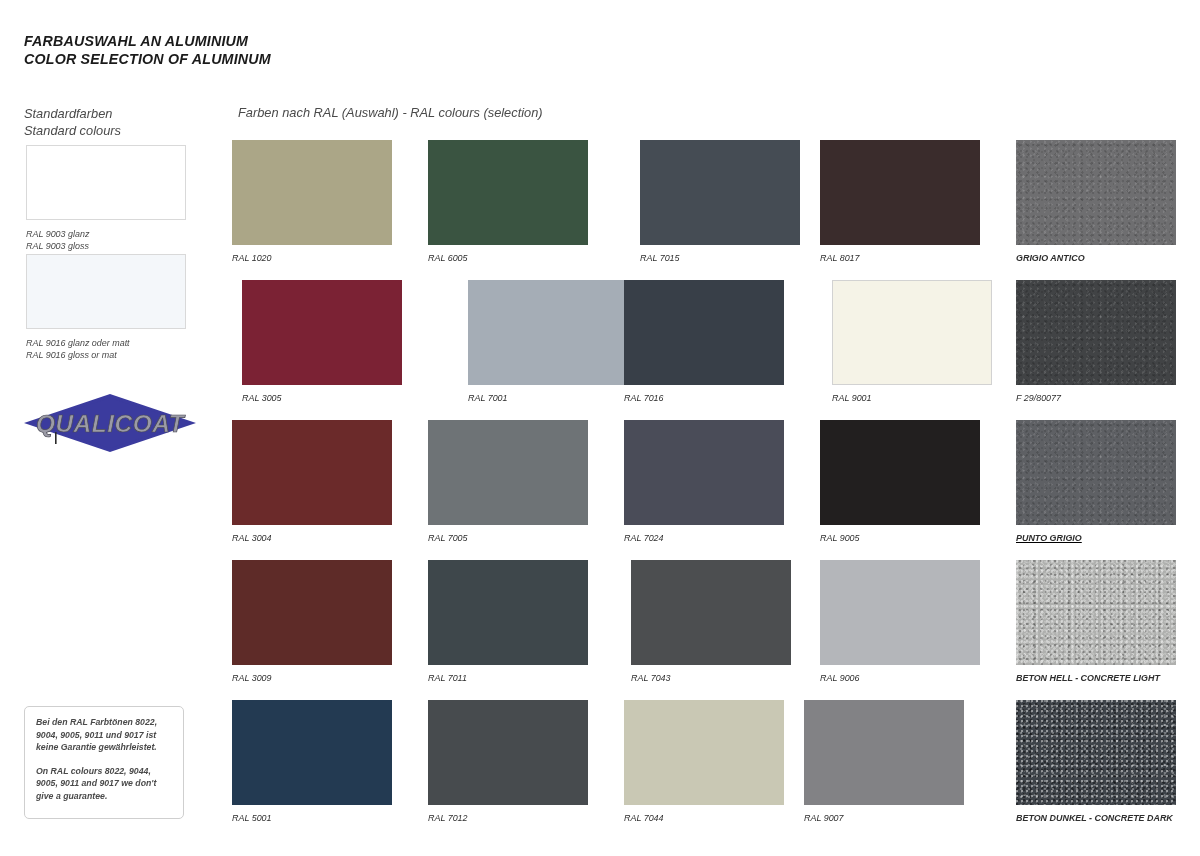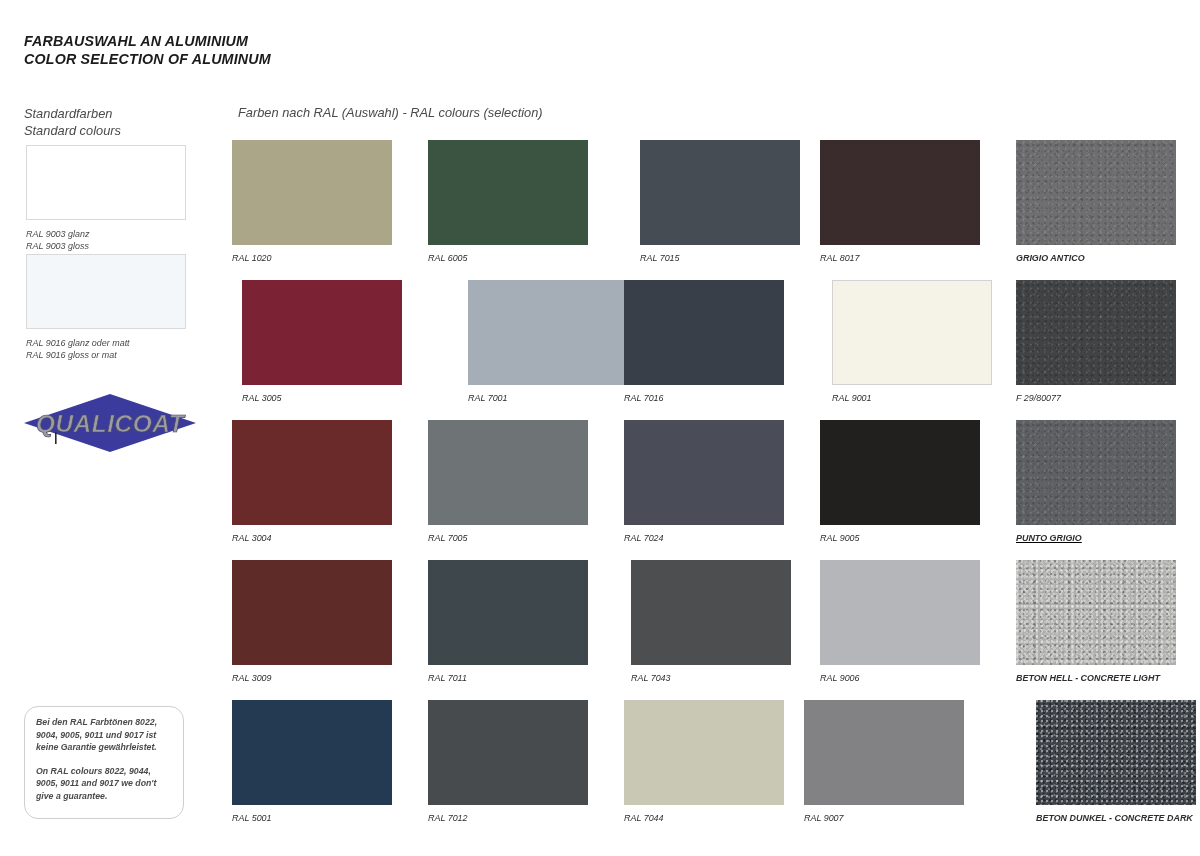--- a/index.html
+++ b/index.html
@@ -45,21 +45,21 @@
     transform:scaleX(.94);transform-origin:left center;
   }
 
   
   .logo{position:absolute;left:22px;top:392px;width:176px;height:62px;}
 
   
   .note-box{
     position:absolute;left:24px;top:706px;
     width:160px;height:113px;
-    border:1px solid #cfcfcf;border-radius:14px;
+    border:1px solid #cfcfcf;border-radius:5px;
     box-sizing:border-box;padding:9px 10px 0 11px;
     background:#fff;
   }
   .note-p{
     font-family:"Liberation Sans", sans-serif;
     font-style:italic;font-weight:bold;font-size:9.2px;line-height:12.6px;
     color:#4a4a4a;margin:0;
     transform:scaleX(.95);transform-origin:left top;
   }
   .note-p + .note-p{margin-top:11px;}
@@ -258,20 +258,20 @@
           <span class="cap">RAL 7012</span>
         </div>
         <div class="cell" style="left: 392px;">
           <span class="chip" style="background: rgb(201, 200, 180);"></span>
           <span class="cap">RAL 7044</span>
         </div>
         <div class="cell" style="left: 572px;">
           <span class="chip" style="background: rgb(130, 130, 133);"></span>
           <span class="cap">RAL 9007</span>
         </div>
-        <div class="cell" style="left: 804px;">
+        <div class="cell" style="left: 784px;">
           <span class="chip tex-concrete-dark" style="background: rgb(62, 67, 73);"></span>
           <span class="cap bold">BETON DUNKEL - CONCRETE DARK</span>
         </div>
       </div>
     </div>
 
 </div>
 
 </body></html>

